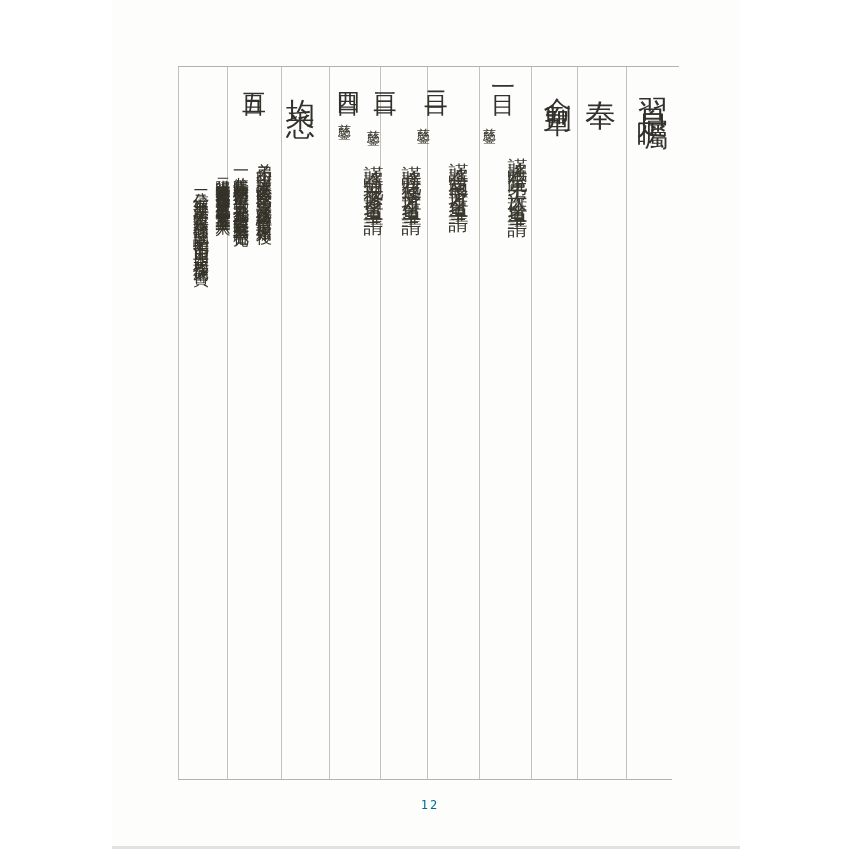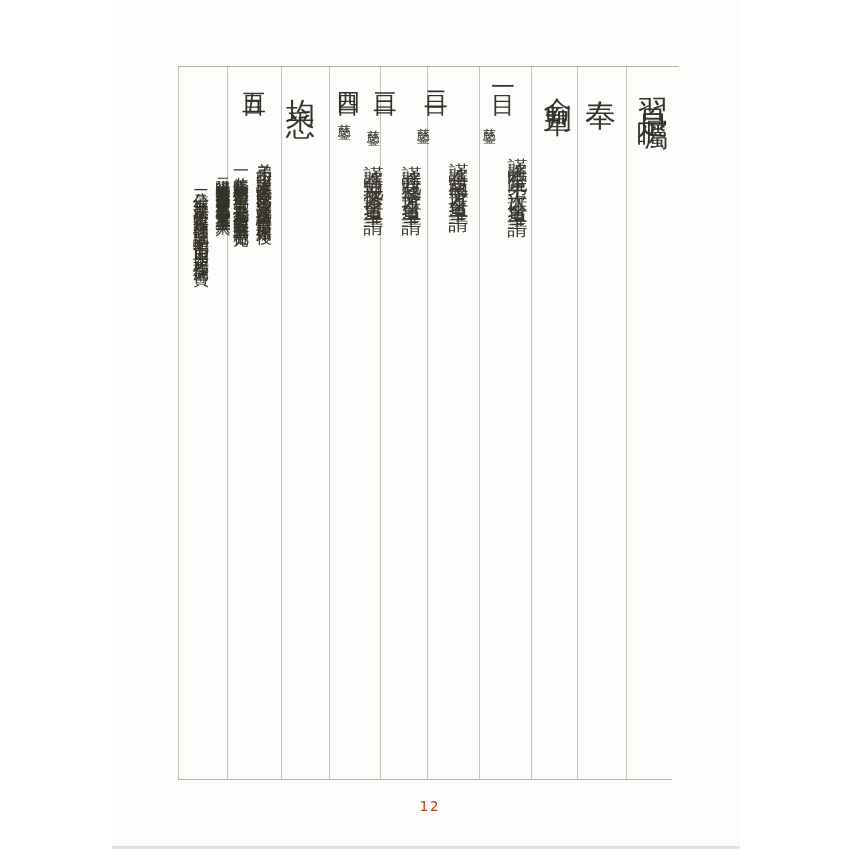--- a/index.html
+++ b/index.html
@@ -41,21 +41,21 @@
   .t-xl{font-size:31px;letter-spacing:11px;}
   .t-lg{font-size:28px;letter-spacing:7px;}
   .t-label{font-size:24px;letter-spacing:2px;}
   .t-body{font-size:20px;letter-spacing:5px;color:#3a382f;}
   .t-salute{font-size:13px;letter-spacing:3px;color:#3a382f;}
   .t-small{font-size:16px;letter-spacing:2.5px;color:#353329;}
   .page-number{
     position:absolute;left:402px;top:798px;width:56px;
     text-align:center;
     font-family:"DejaVu Sans Mono","Liberation Mono",monospace;
-    font-size:14px;letter-spacing:2px;color:#c2410c;
+    font-size:12px;letter-spacing:2px;color:#0369a1;
   }
 </style>
 </head>
 <body>
 
 <div class="scan-area"></div>
 <div class="scan-edge"></div>
 
 <div>
   <div class="h-rule" style="left:178px;top:66px;width:501px;"></div>

